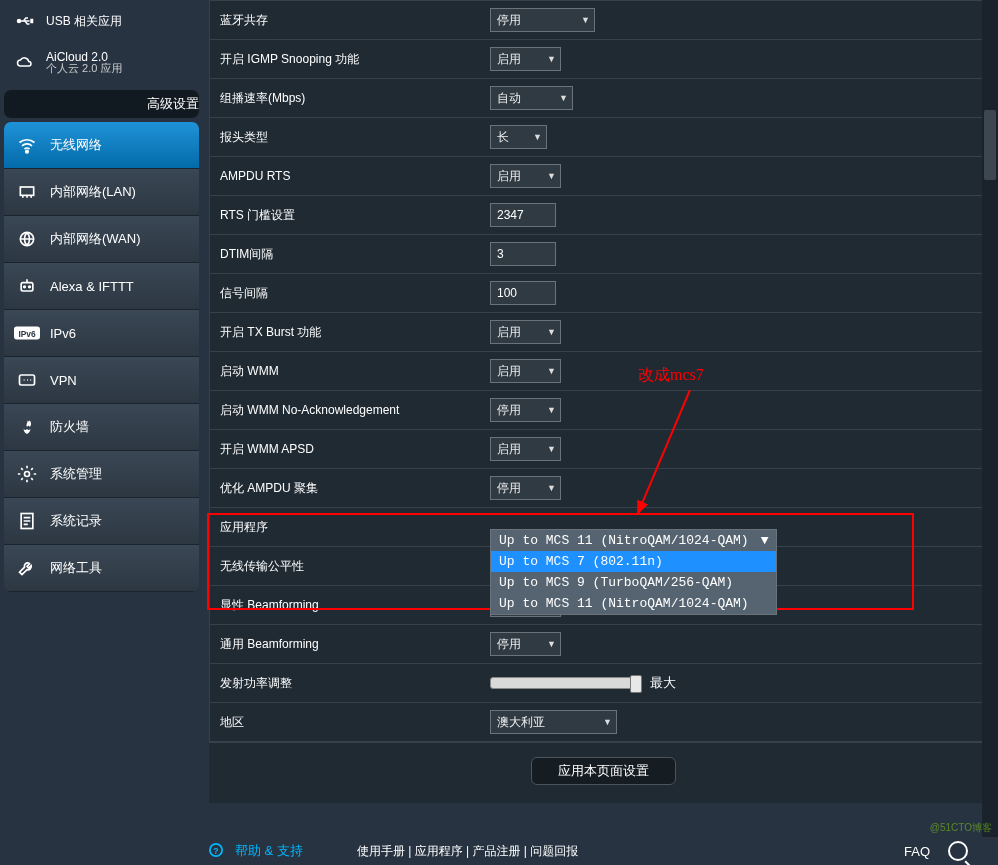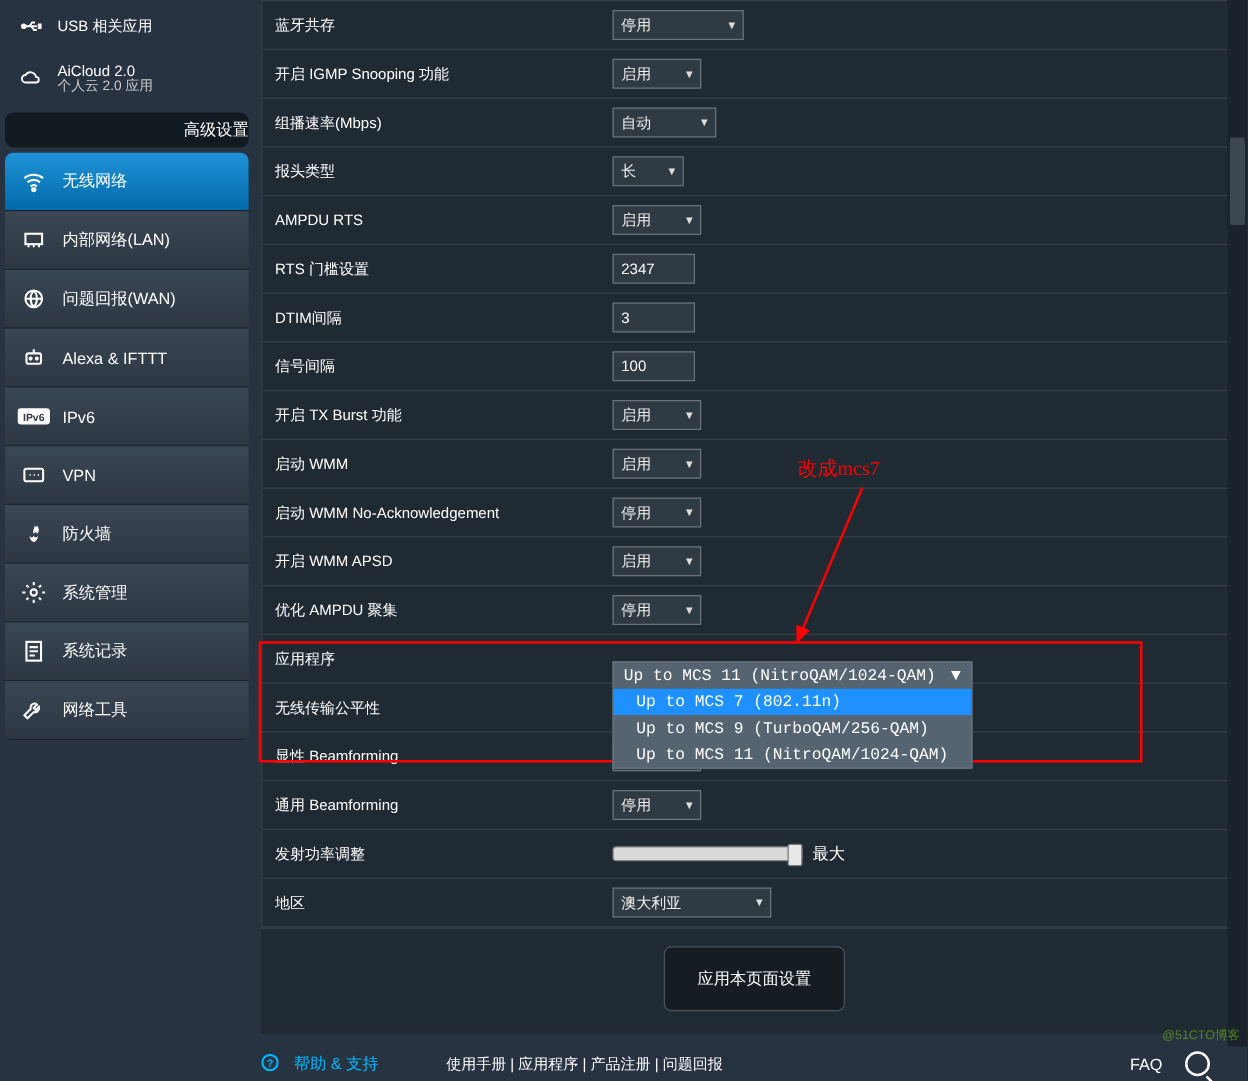--- a/index.html
+++ b/index.html
@@ -29,31 +29,31 @@
 .row{display:flex;align-items:center;height:38px;border-top:1px solid #38414b}
 .row .lab{width:260px;padding-left:10px;color:#fff;font-size:12px}
 .row .ctl{flex:1;padding-left:10px;position:relative}
 .sel{display:inline-flex;align-items:center;background:#2f3a42;border:1px solid #6a737c;height:22px;padding:0 4px 0 6px;color:#eee;font-size:12px;cursor:pointer;gap:6px}
 .sel .arr{font-size:9px;color:#ddd}
 .inp{background:#2f3a42;border:1px solid #6a737c;height:22px;color:#fff;padding:0 6px;width:52px;font-size:12px}
 
 
 .dd{position:absolute;left:10px;top:2px;border:1px solid #6a737c;background:#556470;font-family:"Courier New",monospace;font-size:13px;z-index:5}
 .dd .dh{display:flex;align-items:center;padding:3px 8px;color:#fff;justify-content:space-between;gap:12px}
-.dd .opt{padding:3px 18px;color:#fff;white-space:nowrap;cursor:pointer}
+.dd .opt{padding:3px 8px;color:#fff;white-space:nowrap;cursor:pointer}
 .dd .opt.hl{background:#1e90ff}
 
 
 .slider{display:inline-flex;align-items:center;gap:8px}
 .track{width:150px;height:10px;background:#d9d9d9;border:1px solid #888;border-radius:3px;position:relative}
 .knob{position:absolute;right:-1px;top:-3px;width:10px;height:16px;background:#e8e8e8;border:1px solid #777;border-radius:2px}
 
 
 .apply-wrap{display:flex;justify-content:center;padding:14px 0 18px 0;border-top:1px solid #38414b;background:#1f2a33}
-.apply{background:#151c22;border:1px solid #4a545e;border-radius:6px;padding:16px 26px;color:#fff;font-size:13px;cursor:pointer}
+.apply{background:#151c22;border:1px solid #4a545e;border-radius:6px;padding:4px 26px;color:#fff;font-size:13px;cursor:pointer}
 
 
 .footer{position:absolute;left:203px;right:0;bottom:0;height:28px;display:flex;align-items:center;color:#fff;padding-left:6px;justify-content:space-between;padding-right:30px;background:#273341}
 .footer .left{display:flex;align-items:center;gap:12px}
 .footer .hlink{color:#00b7ff}
 .flinks{color:#fff;font-size:12px}
 .faq{display:flex;align-items:center;gap:18px;color:#fff}
 .mag{width:16px;height:16px;border:2px solid #fff;border-radius:50%;position:relative}
 .mag:after{content:"";position:absolute;right:-6px;bottom:-6px;width:8px;height:2px;background:#fff;transform:rotate(45deg)}
 
@@ -127,21 +127,21 @@
           </span>
           <span class="lbl">内部网络(LAN)</span>
         </div>
         <div class="item">
           <span class="ic">
             <svg viewBox="0 0 24 24" width="22" height="20" fill="none" stroke="#fff" stroke-width="2">
               <circle cx="12" cy="12" r="8"></circle>
               <path d="M4 12h16M12 4a12 12 0 010 16M12 4a12 12 0 000 16"></path>
             </svg>
           </span>
-          <span class="lbl">问题回报(WAN)</span>
+          <span class="lbl">内部网络(WAN)</span>
         </div>
         <div class="item">
           <span class="ic">
             <svg viewBox="0 0 24 24" width="22" height="20" fill="none" stroke="#fff" stroke-width="2">
               <rect x="5" y="8" width="14" height="10" rx="2"></rect>
               <circle cx="9" cy="13" r="1" fill="#fff"></circle>
               <circle cx="15" cy="13" r="1" fill="#fff"></circle>
               <path d="M12 4v4"></path>
             </svg>
           </span>

